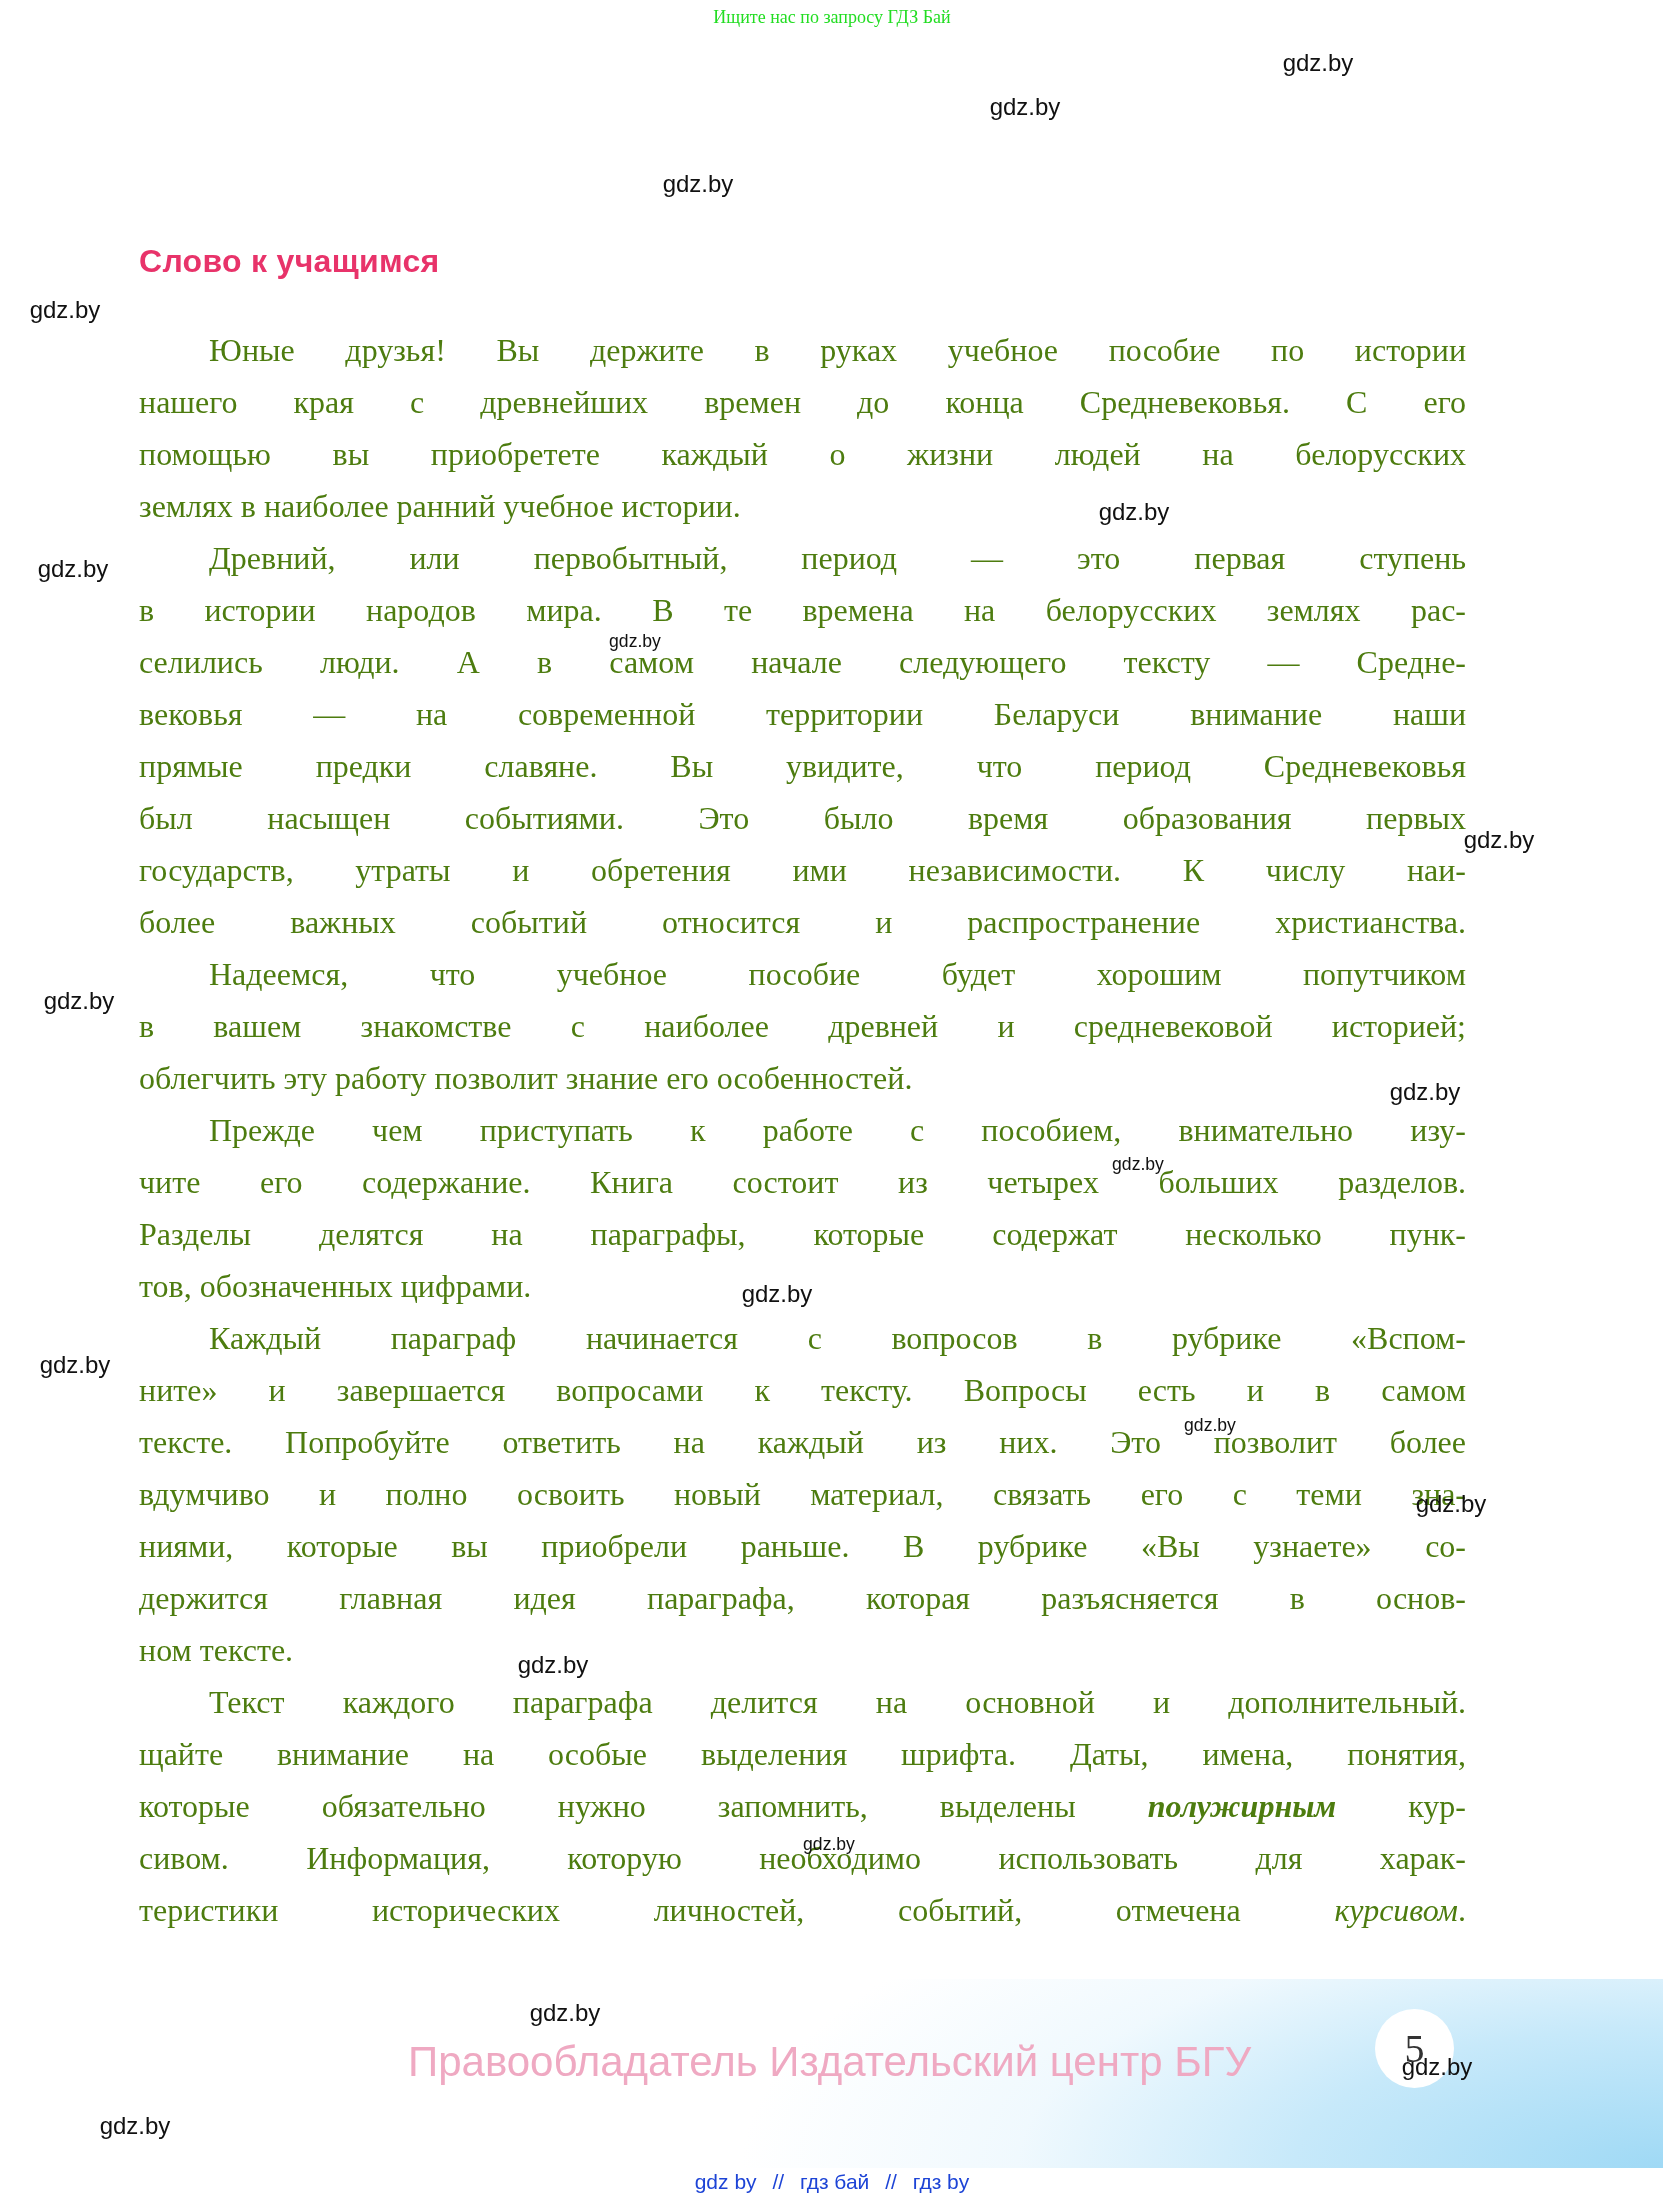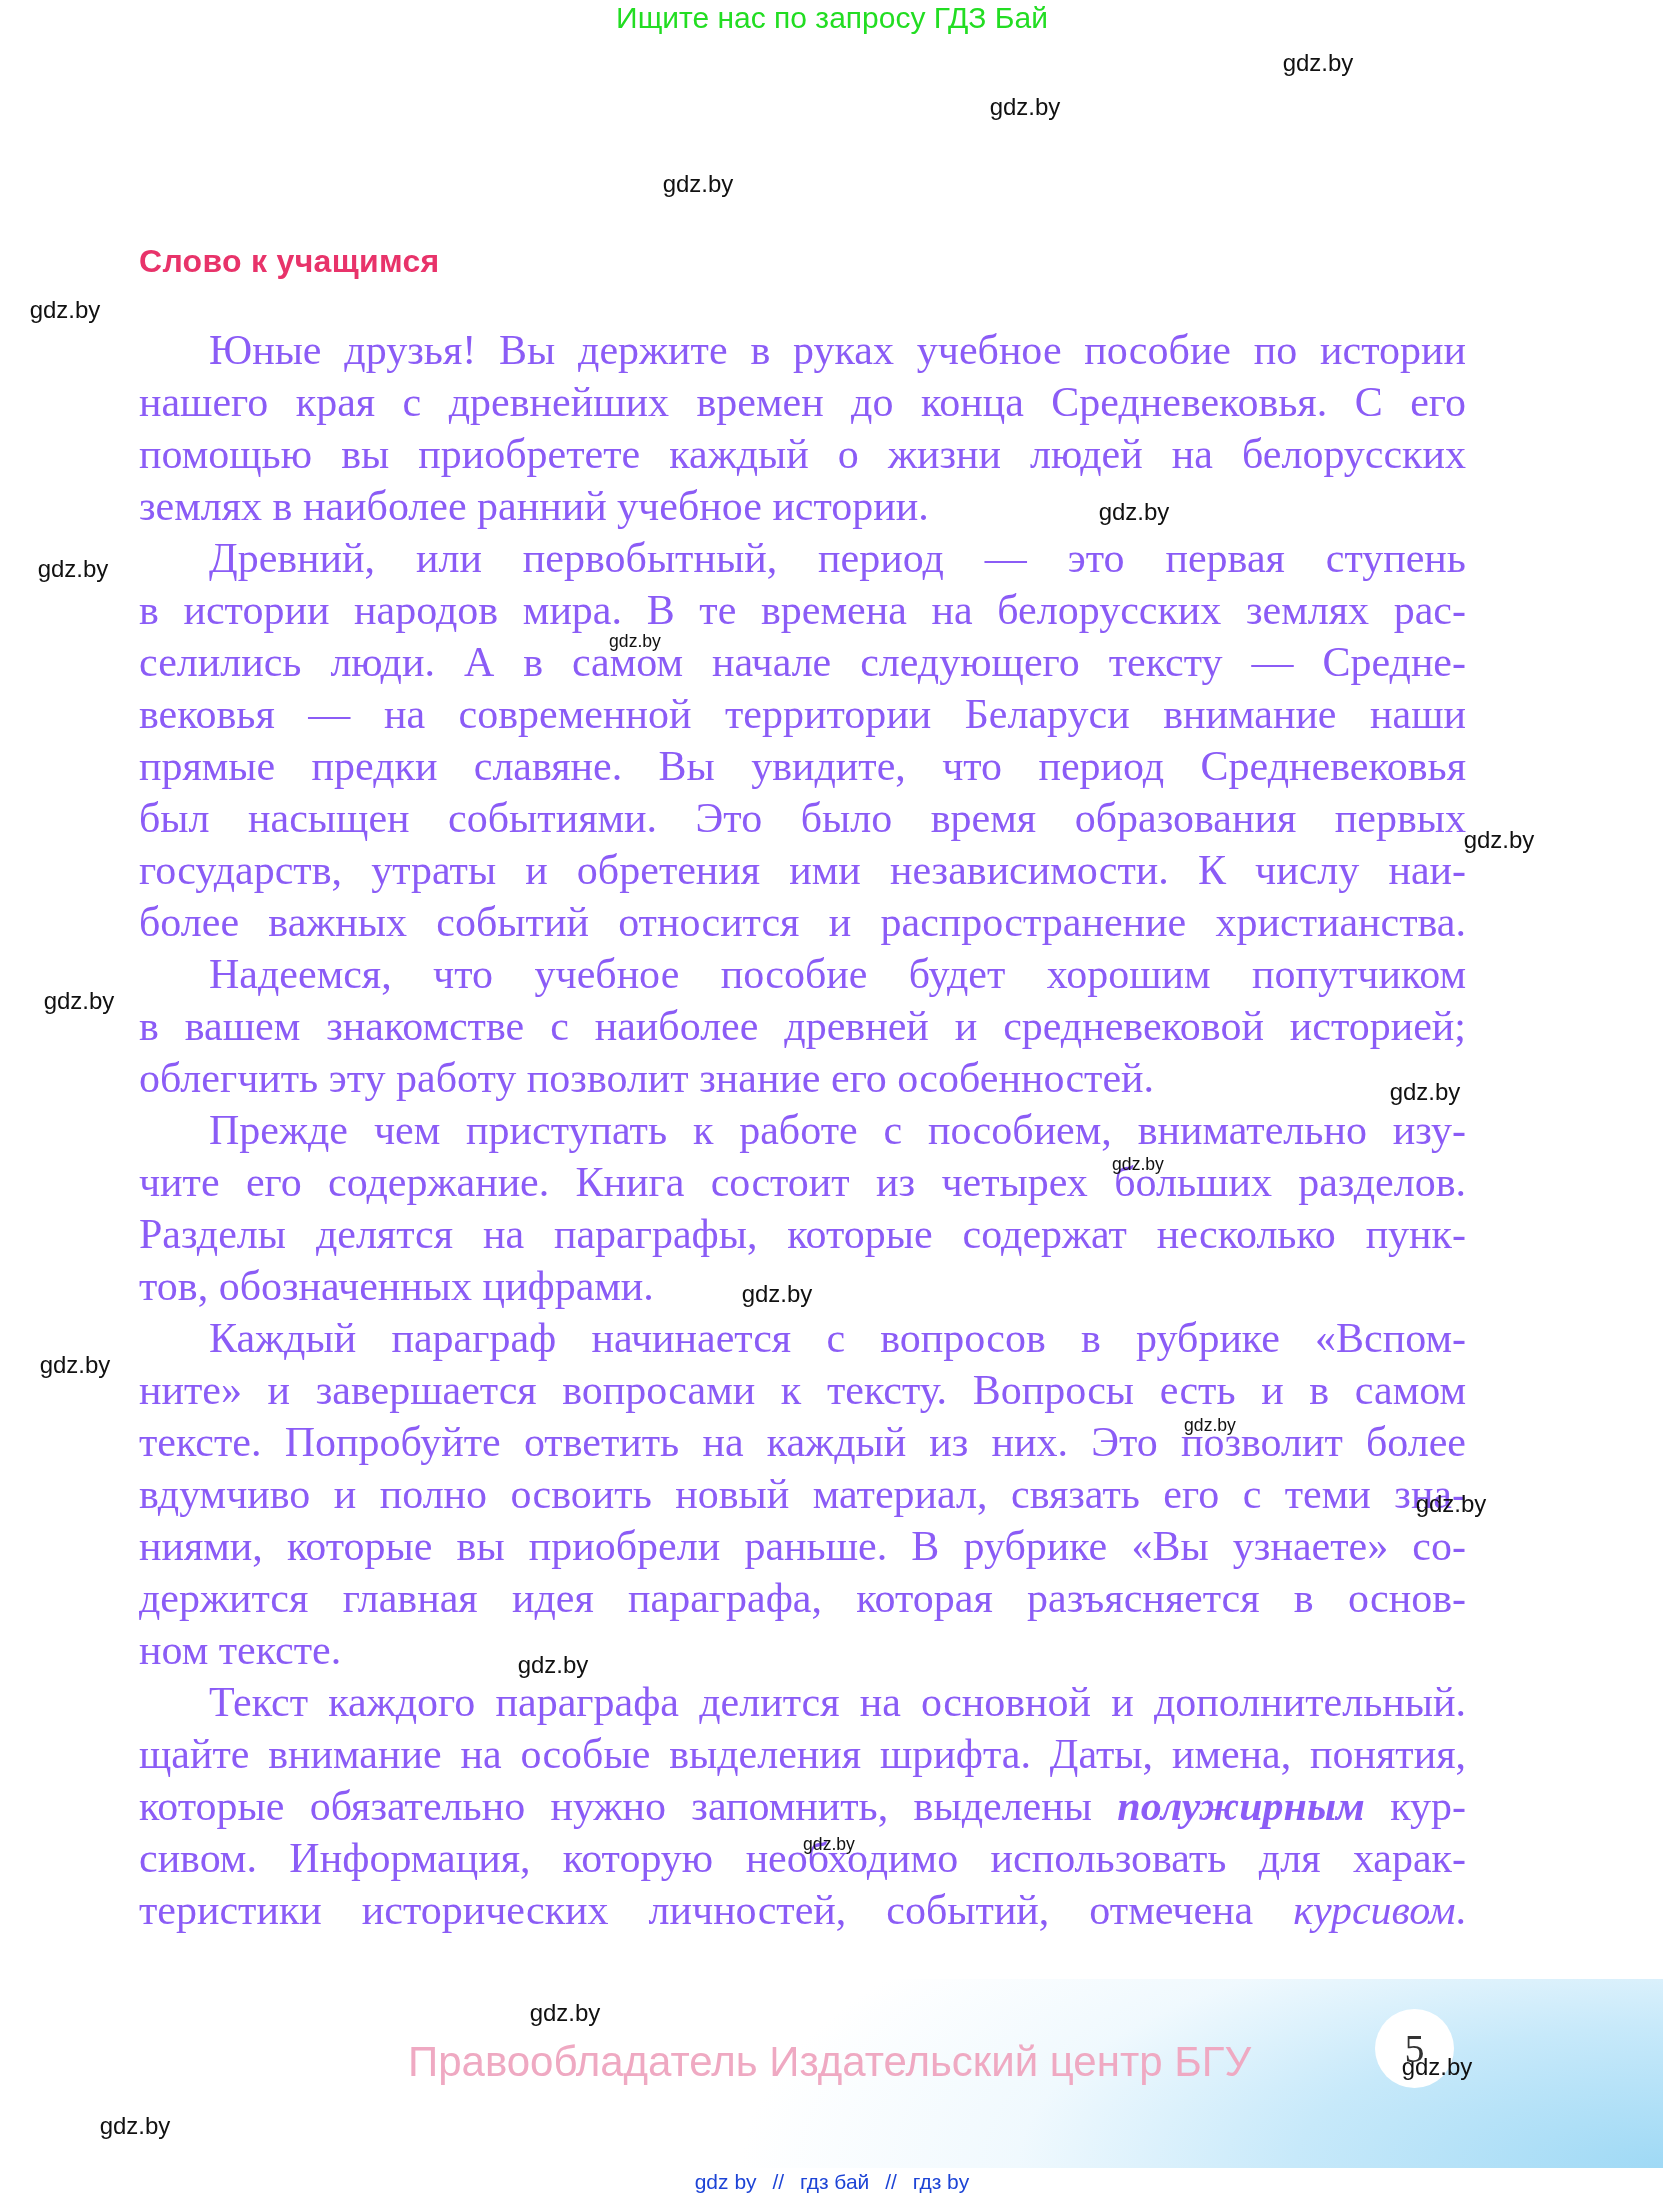--- a/index.html
+++ b/index.html
@@ -4,36 +4,36 @@
 <style>
   html, body { margin:0; padding:0; }
   body {
     width:1664px; height:2205px; position:relative; overflow:hidden;
     background:#ffffff;
     font-family:"DejaVu Serif", serif;
   }
   .abs { position:absolute; }
   .banner {
     left:0; width:1664px; top:5px; text-align:center;
-    font-family:Liberation Sans, sans-serif; font-size:30px; color:#22dd22;
+    font-family:Liberation Serif, serif; font-size:18px; color:#22dd22;
     line-height:25px;
   }
   .gradient {
     left:352px; top:1979px; width:1311px; height:189px;
     background:
       radial-gradient(ellipse 922px 352px at 100% 100%, #9fd9f5 0%, #c7e9fa 40%, rgba(230,245,253,0.6) 70%, rgba(255,255,255,0) 100%);
   }
   .title {
     left:139px; top:238px;
     font-family:"Liberation Sans", sans-serif; font-weight:bold;
     font-size:32px; color:#e8336a; line-height:47px; letter-spacing:0.3px;
   }
   .body-text {
     left:139px; top:324px; width:1327px;
-    color:#8b5cf6; font-size:42px; line-height:52px;
+    color:#4d7c0f; font-size:32px; line-height:52px;
     font-family:"Liberation Serif", serif;
     text-align:justify; hyphens:manual;
   }
   .para { margin:0; text-indent:70px; }
   .para span.line { display:block; text-align:justify; text-align-last:justify; white-space:nowrap; }
   .para span.line.last { text-align-last:left; }
   .bi { font-weight:bold; font-style:italic; }
   .it { font-style:italic; }
   .wm {
     font-family:"Liberation Sans", sans-serif; color:#111; font-size:24px; line-height:27px;

